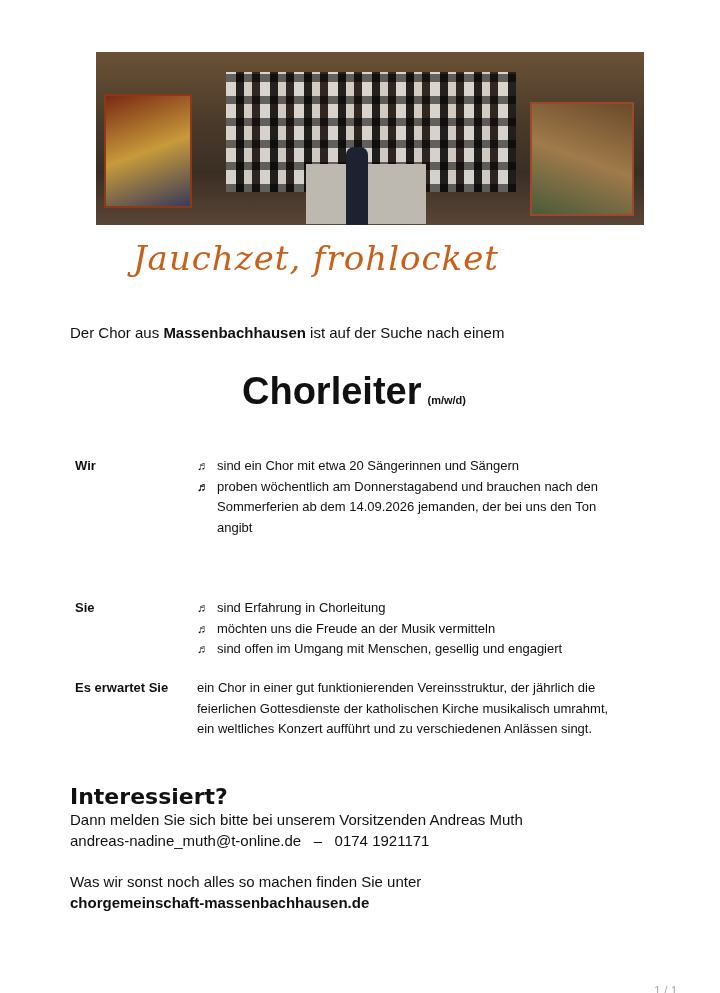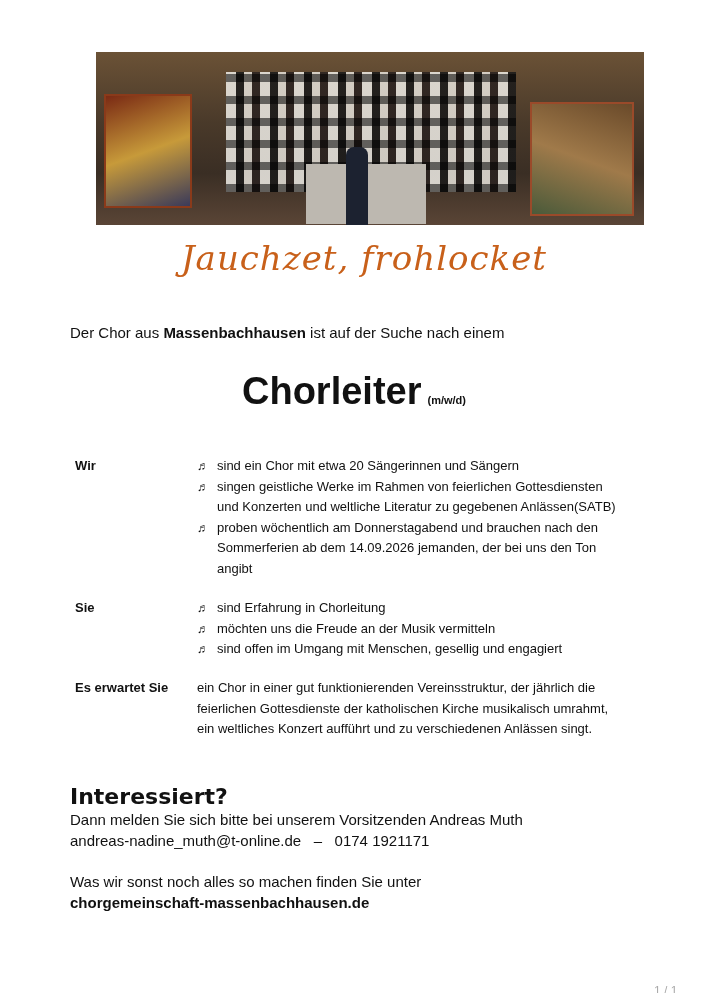--- a/index.html
+++ b/index.html
@@ -7,21 +7,21 @@
   .photo{position:absolute;left:96px;top:52px;width:548px;height:173px;overflow:hidden;
     background:linear-gradient(180deg,#6b5236 0%,#4a3a2a 40%,#3a2e24 70%,#5a4536 100%);}
   .photo .alt-l{position:absolute;left:8px;top:42px;width:84px;height:110px;background:linear-gradient(160deg,#7a2a14,#c79a3a 50%,#3a3a5a);border:2px solid #8a3a1a;}
   .photo .alt-r{position:absolute;right:10px;top:50px;width:100px;height:110px;background:linear-gradient(200deg,#6a4a2a,#a07a4a 50%,#4a5a3a);border:2px solid #9a4a2a;}
   .photo .choir{position:absolute;left:130px;top:20px;width:290px;height:120px;
     background:repeating-linear-gradient(90deg,#f0eee8 0 10px,#1a1a1a 10px 18px,#e8e4dc 18px 26px,#2a2220 26px 34px);opacity:.85;}
   .photo .choir2{position:absolute;left:130px;top:20px;width:290px;height:120px;
     background:repeating-linear-gradient(0deg,rgba(0,0,0,.55) 0 8px,rgba(0,0,0,0) 8px 22px);}
   .photo .altar{position:absolute;left:210px;top:112px;width:120px;height:60px;background:#bdb8b0;}
   .photo .conductor{position:absolute;left:250px;top:95px;width:22px;height:78px;background:#1c2230;border-radius:8px 8px 0 0;}
-  .title{position:absolute;left:0;top:238px;width:632px;text-align:center;font-family:"DejaVu Serif",serif;font-style:italic;font-size:34px;color:#c8601a;letter-spacing:1px;padding-left:48px;}
+  .title{position:absolute;left:0;top:238px;width:632px;text-align:center;font-family:"DejaVu Serif",serif;font-style:italic;font-size:34px;color:#c8601a;letter-spacing:1px;}
   .intro{position:absolute;left:70px;top:324px;font-size:15px;}
   .intro b{font-weight:bold;}
   .headline{position:absolute;left:242px;top:370px;font-size:38px;font-weight:bold;}
   .headline small{font-size:11px;font-weight:bold;margin-left:6px;}
   .section{position:absolute;left:75px;font-size:13px;line-height:20.5px;}
   .section .label{position:absolute;left:0;top:0;font-weight:bold;width:120px;}
   .section ul{list-style:none;margin:0;padding:0;position:absolute;left:122px;top:0;width:420px;}
   .section li{position:relative;padding-left:20px;}
   .section li .note{position:absolute;left:0;top:0;font-size:12px;}
   .section .para{position:absolute;left:122px;top:0;width:420px;}
@@ -46,21 +46,21 @@
 <div class="title">Jauchzet, frohlocket</div>
 
 <div class="intro"><span>Der Chor aus </span><b>Massenbachhausen</b><span> ist auf der Suche nach einem</span></div>
 
 <div class="headline"><span>Chorleiter</span><small>(m/w/d)</small></div>
 
 <div class="section" style="top:456px;">
   <div class="label">Wir</div>
   <ul>
     <li><span class="note">♬</span><span>sind ein Chor mit etwa 20 Sängerinnen und Sängern</span></li>
-    <li><span class="note">♬</span><span>singen geistliche Werke im Rahmen von feierlichen Gottesdiensten und Konzerten und weltliche Literatur zu gegebenen Anlässen(SATB)</span></li>
+    <li><span class="note">♬</span></li>
     <li><span class="note">♬</span><span>proben wöchentlich am Donnerstagabend und brauchen nach den Sommerferien ab dem 14.09.2026 jemanden, der bei uns den Ton angibt</span></li>
   </ul>
 </div>
 
 <div class="section" style="top:598px;">
   <div class="label">Sie</div>
   <ul>
     <li><span class="note">♬</span><span>sind Erfahrung in Chorleitung</span></li>
     <li><span class="note">♬</span><span>möchten uns die Freude an der Musik vermitteln</span></li>
     <li><span class="note">♬</span><span>sind offen im Umgang mit Menschen, gesellig und engagiert</span></li>

